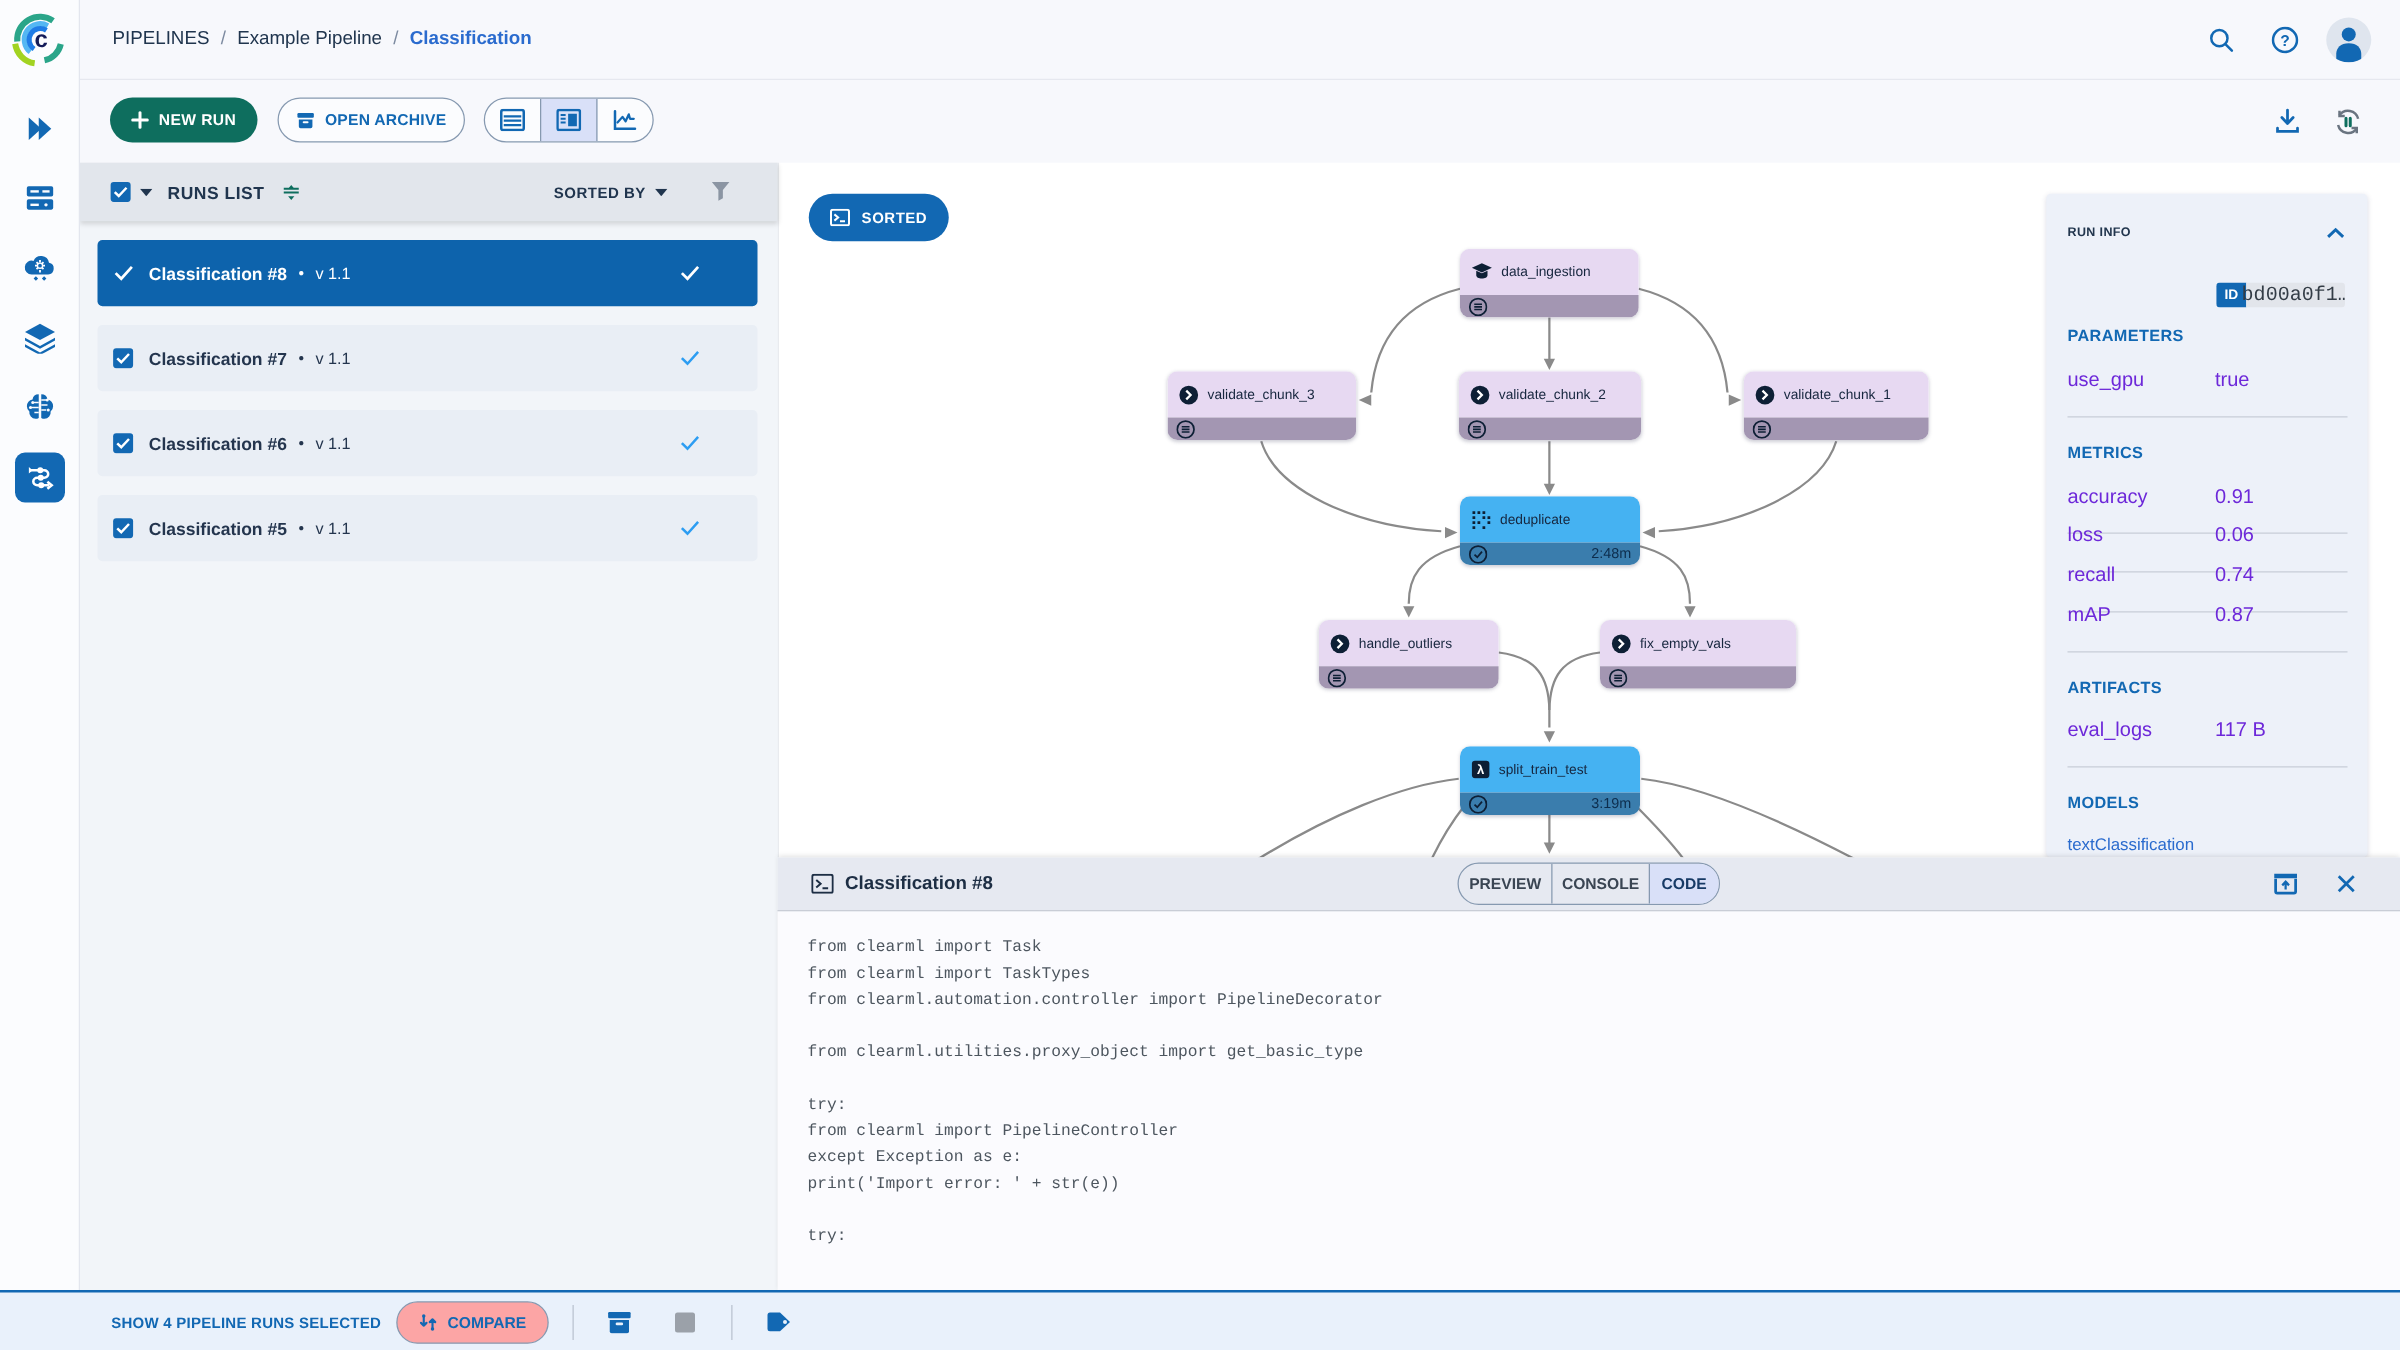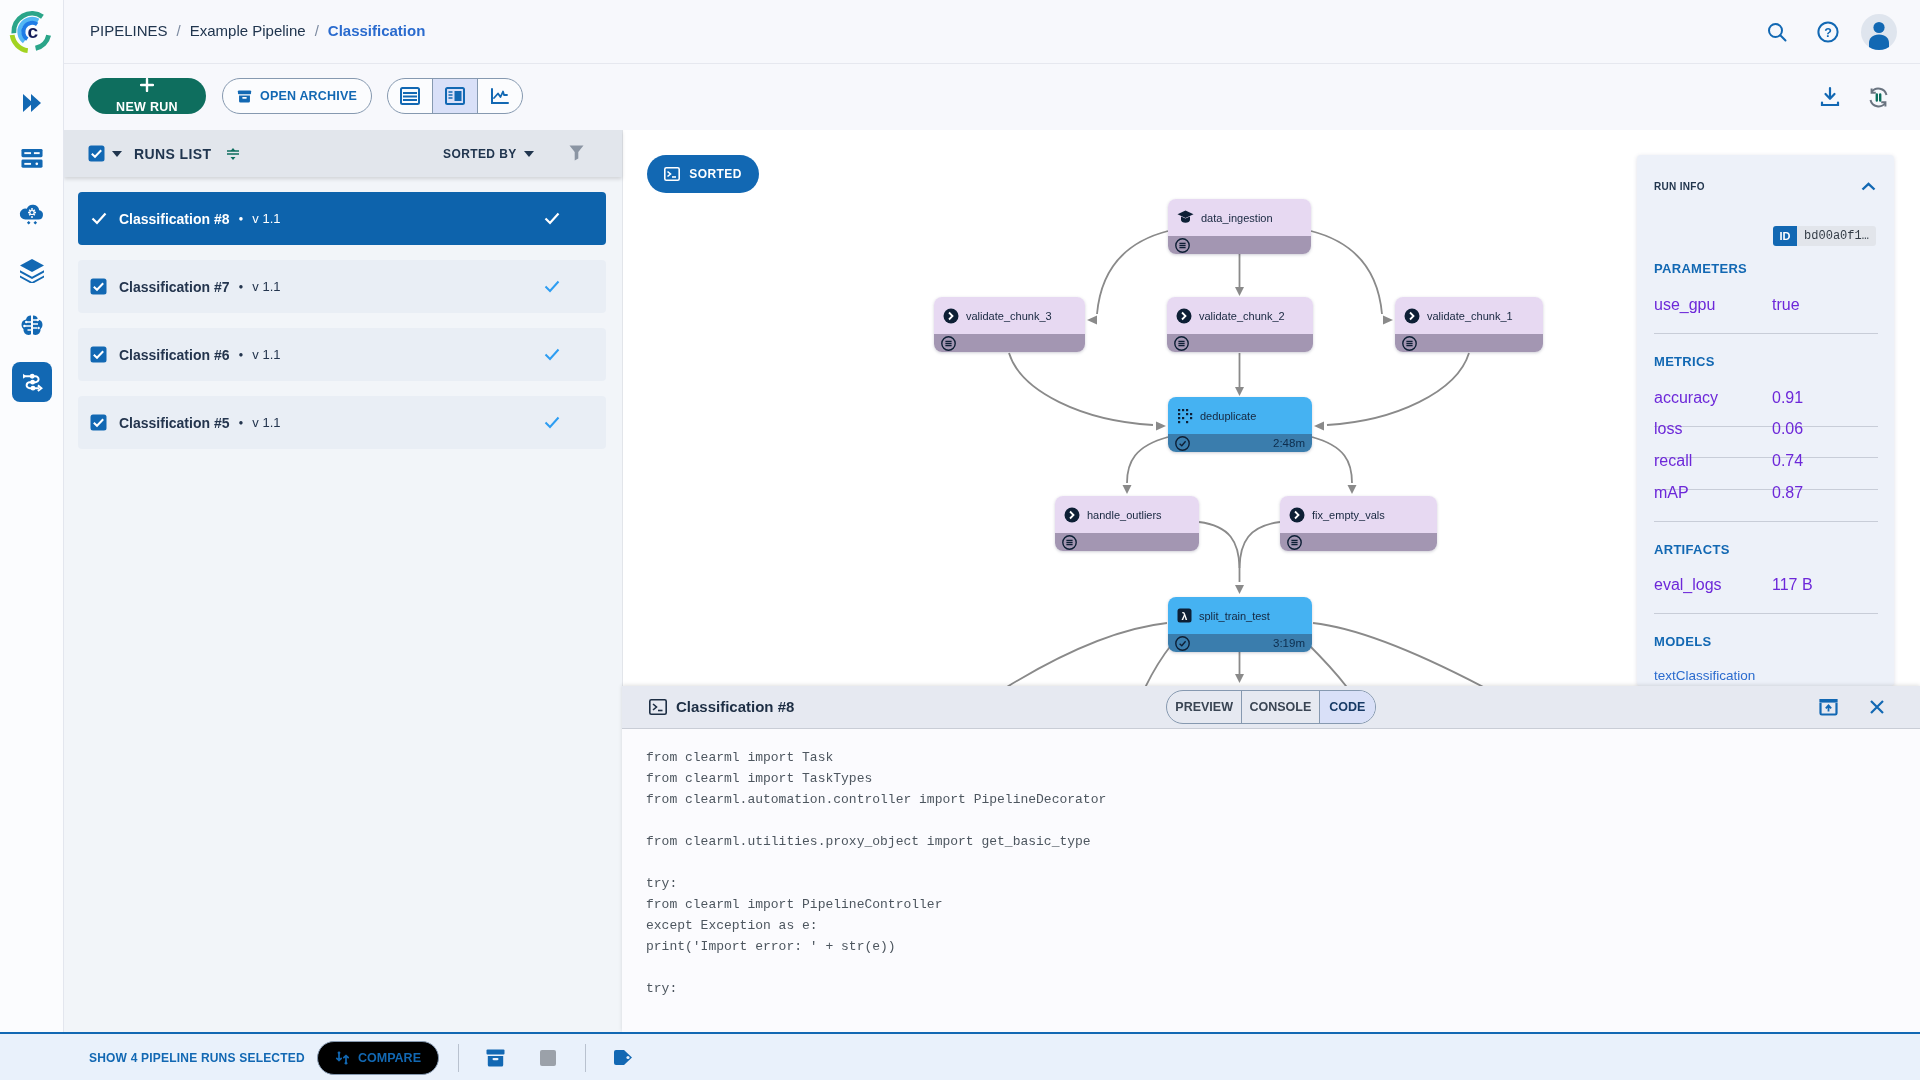--- a/index.html
+++ b/index.html
@@ -13,21 +13,21 @@
   #pipesel { position:absolute; left:12px; top:362px; width:40px; height:40px; border-radius:8px; background:#1268b3; display:flex; align-items:center; justify-content:center; }
 
   
   #topbar { left:64px; top:0; width:1856px; height:64px; background:#f7f8fc; border-bottom:1px solid #e6e8ef; z-index:20; }
   #crumbs { position:absolute; left:26px; top:22px; font-size:15px; color:#20354e; }
   #crumbs .sep { color:#7c8aa0; margin:0 9px; }
   #crumbs .cur { color:#2a6bce; font-weight:bold; }
 
   
   #toolbar { left:64px; top:64px; width:1856px; height:66px; background:#f7f8fc; z-index:20; }
-  #newrun { position:absolute; left:24px; top:14px; width:118px; height:36px; border-radius:18px; background:#0e6e5e; color:#fff; font-size:12.5px; font-weight:bold; display:flex; align-items:center; justify-content:center; gap:8px; letter-spacing:.3px;flex-direction:column;}
+  #newrun { position:absolute; left:24px; top:14px; width:118px; height:36px; border-radius:18px; background:#0e6e5e; color:#fff; font-size:12.5px; font-weight:bold; display:flex; align-items:center; justify-content:center; gap:8px; letter-spacing:.3px;}
   #openarch { position:absolute; left:158px; top:14px; width:150px; height:36px; border-radius:18px; background:#fbfcfe; border:1px solid #8699b0; color:#1268b3; font-size:12.5px; font-weight:bold; display:flex; align-items:center; justify-content:center; gap:8px; letter-spacing:.2px;}
   #viewtoggle { position:absolute; left:323px; top:14px; width:136px; height:36px; border-radius:18px; border:1px solid #8699b0; background:#fbfcfe; display:flex; overflow:hidden;}
   #viewtoggle .seg { flex:1; display:flex; align-items:center; justify-content:center; }
   #viewtoggle .seg.mid { border-left:1px solid #8699b0; border-right:1px solid #8699b0; background:#d9e0f8; }
 
   
   #runspanel { left:64px; top:130px; width:558px; height:902px; background:#f2f5f9; z-index:10; }
   #runshead { position:absolute; left:0; top:0; width:558px; height:47px; background:#e2e6ec; box-shadow:0 2px 4px rgba(0,0,0,.14); display:flex; align-items:center; }
   .runitem { position:absolute; left:14px; width:528px; height:53px; border-radius:4px; background:#e9eef5; display:flex; align-items:center; }
   .runitem.sel { background:#0d63ac; }
@@ -55,21 +55,21 @@
   
   #sheet { left:622px; top:686px; width:1298px; height:346px; background:#fbfbfe; z-index:15; box-shadow:0 -1px 4px rgba(0,0,0,.12); }
   #sheethead { position:absolute; left:0; top:0; width:1298px; height:43px; background:#e6e9f1; border-bottom:1px solid #c9cdd6; }
   #sheettabs { position:absolute; left:544px; top:4px; width:210px; height:34px; border-radius:17px; border:1px solid #8699b0; background:#e6e9f1; display:flex; overflow:hidden; }
   #sheettabs .tab { display:flex; align-items:center; justify-content:center; font-size:12.5px; font-weight:bold; color:#3a4553; }
   #code { position:absolute; left:24px; top:61px; font-family:"Liberation Mono", monospace; font-size:13px; line-height:21px; color:#4d565f; white-space:pre; }
 
   
   #footer { left:0; top:1032px; width:1920px; height:48px; background:#e9f1fb; border-top:2px solid #1268b3; z-index:40;padding-left:32px; }
   #footer .txt { position:absolute; left:89px; top:17px; font-size:12px; font-weight:bold; color:#1268b3; letter-spacing:.2px; }
-  #compare { position:absolute; left:317px; top:7px; width:122px; height:34px; border-radius:17px; border:1px solid #8699b0; background:#000000; color:#1268b3; font-size:12.5px; font-weight:bold; display:flex; align-items:center; justify-content:center; gap:8px; }
+  #compare { position:absolute; left:317px; top:7px; width:122px; height:34px; border-radius:17px; border:1px solid #8699b0; background:#fca5a5; color:#1268b3; font-size:12.5px; font-weight:bold; display:flex; align-items:center; justify-content:center; gap:8px; }
   .vsep { position:absolute; top:10px; width:1px; height:28px; background:#b9c2cf; }
 </style>
 </head>
 <body>
 
 <div class="abs" id="topbar">
   <div id="crumbs">PIPELINES<span class="sep">/</span>Example Pipeline<span class="sep">/</span><span class="cur">Classification</span></div>
 
   <svg class="abs" style="left:1702px;top:21px" width="22" height="22" viewBox="0 0 22 22">
     <circle cx="9.5" cy="9.5" r="6.5" fill="none" stroke="#1268b3" stroke-width="2"></circle>
@@ -395,21 +395,21 @@
   </div>
 </div>
 
 <div class="abs" id="runinfo">
   <div class="pad" style="top:26px;font-size:10px;font-weight:bold;color:#22364e;letter-spacing:.3px">RUN INFO</div>
   <svg class="abs" style="left:224px;top:27px" width="15" height="9" viewBox="0 0 15 9">
       <path d="M1.5 7.5 L7.5 1.8 L13.5 7.5" stroke="#1268b3" stroke-width="2.4" fill="none"></path>
     </svg>
   <div class="abs" style="left:136px;top:71px;height:20px;display:flex;border-radius:3px;overflow:hidden">
     <div style="width:24px;background:#1268b3;color:#fff;font-size:11px;font-weight:bold;display:flex;align-items:center;justify-content:center">ID</div>
-    <div style="width:79px;background:#e2e5eb;color:#333c46;font-size:12px;font-family:'Liberation Mono',monospace;display:flex;align-items:center;justify-content:center">bd00a0f1…</div>
+    <div style="width:79px;background:#e2e5eb;color:#333c46;font-size:16px;font-family:'Liberation Mono',monospace;display:flex;align-items:center;justify-content:center">bd00a0f1…</div>
   </div>
   <div class="pad sechead" style="top:106px">PARAMETERS</div>
   <div class="kvrow" style="top:141px">use_gpu<span class="v">true</span></div>
   <div class="pad sechead" style="top:199px">METRICS</div>
   <div class="kvrow" style="top:234px">accuracy<span class="v">0.91</span></div>
   <div class="kvrow" style="top:265px">loss<span class="v">0.06</span></div>
   <div class="kvrow" style="top:297px">recall<span class="v">0.74</span></div>
   <div class="kvrow" style="top:329px">mAP<span class="v">0.87</span></div>
   <div class="pad sechead" style="top:387px">ARTIFACTS</div>
   <div class="kvrow" style="top:421px">eval_logs<span class="v">117 B</span></div>

